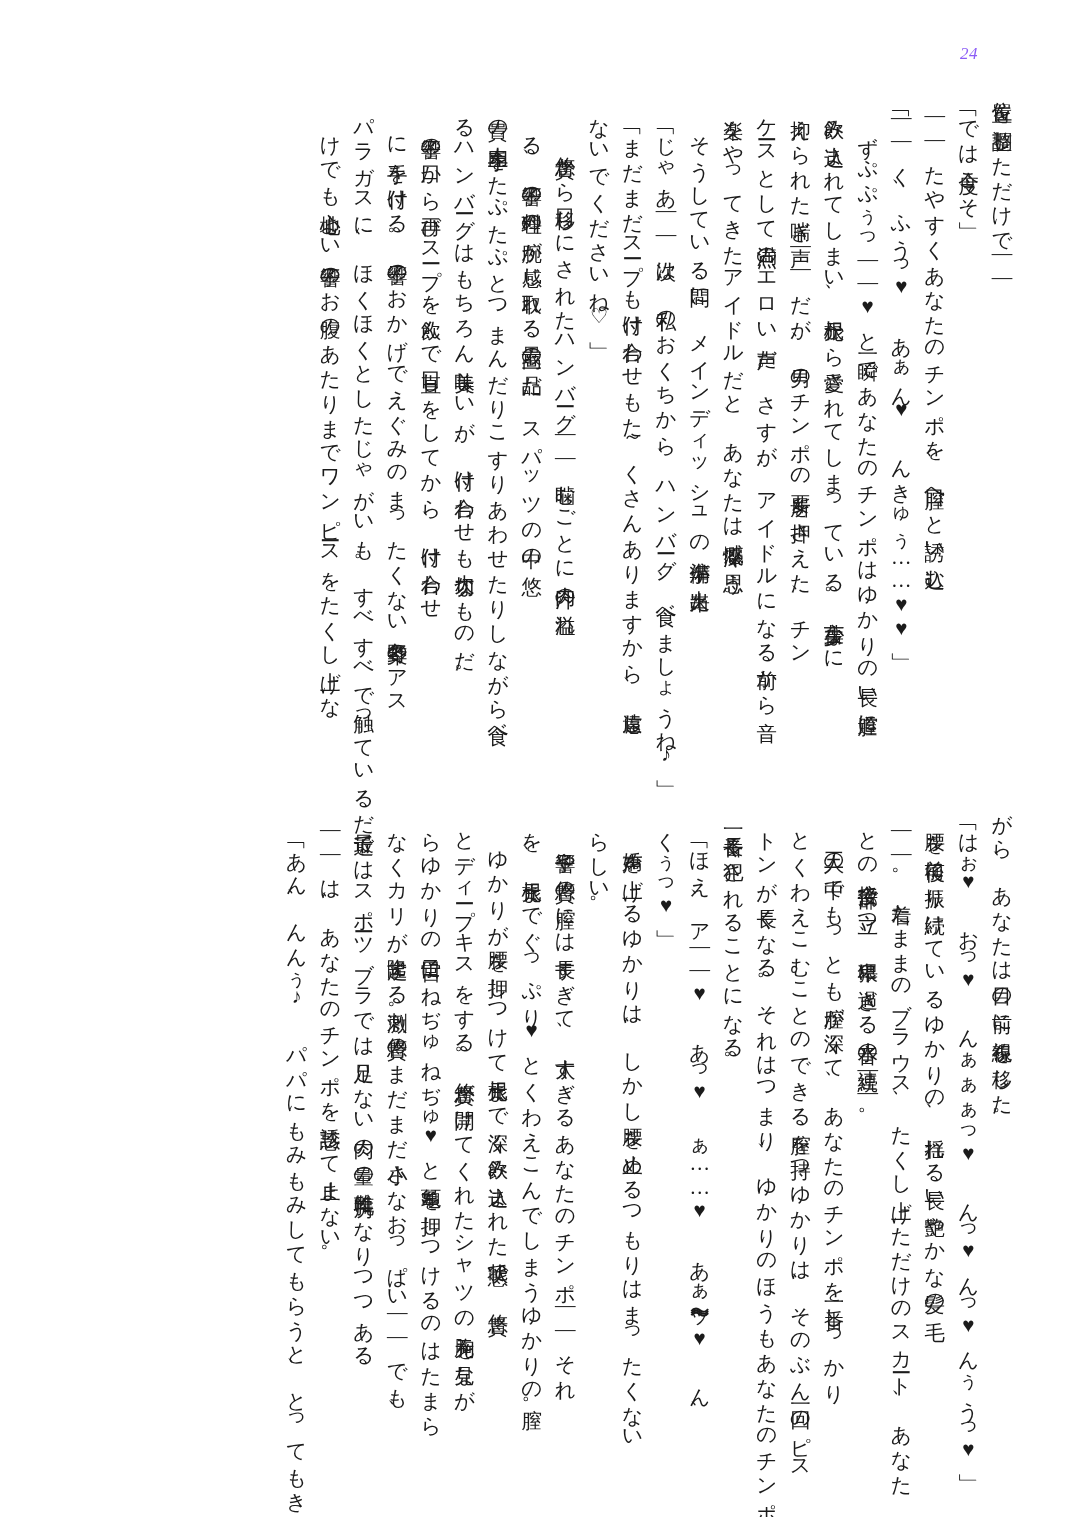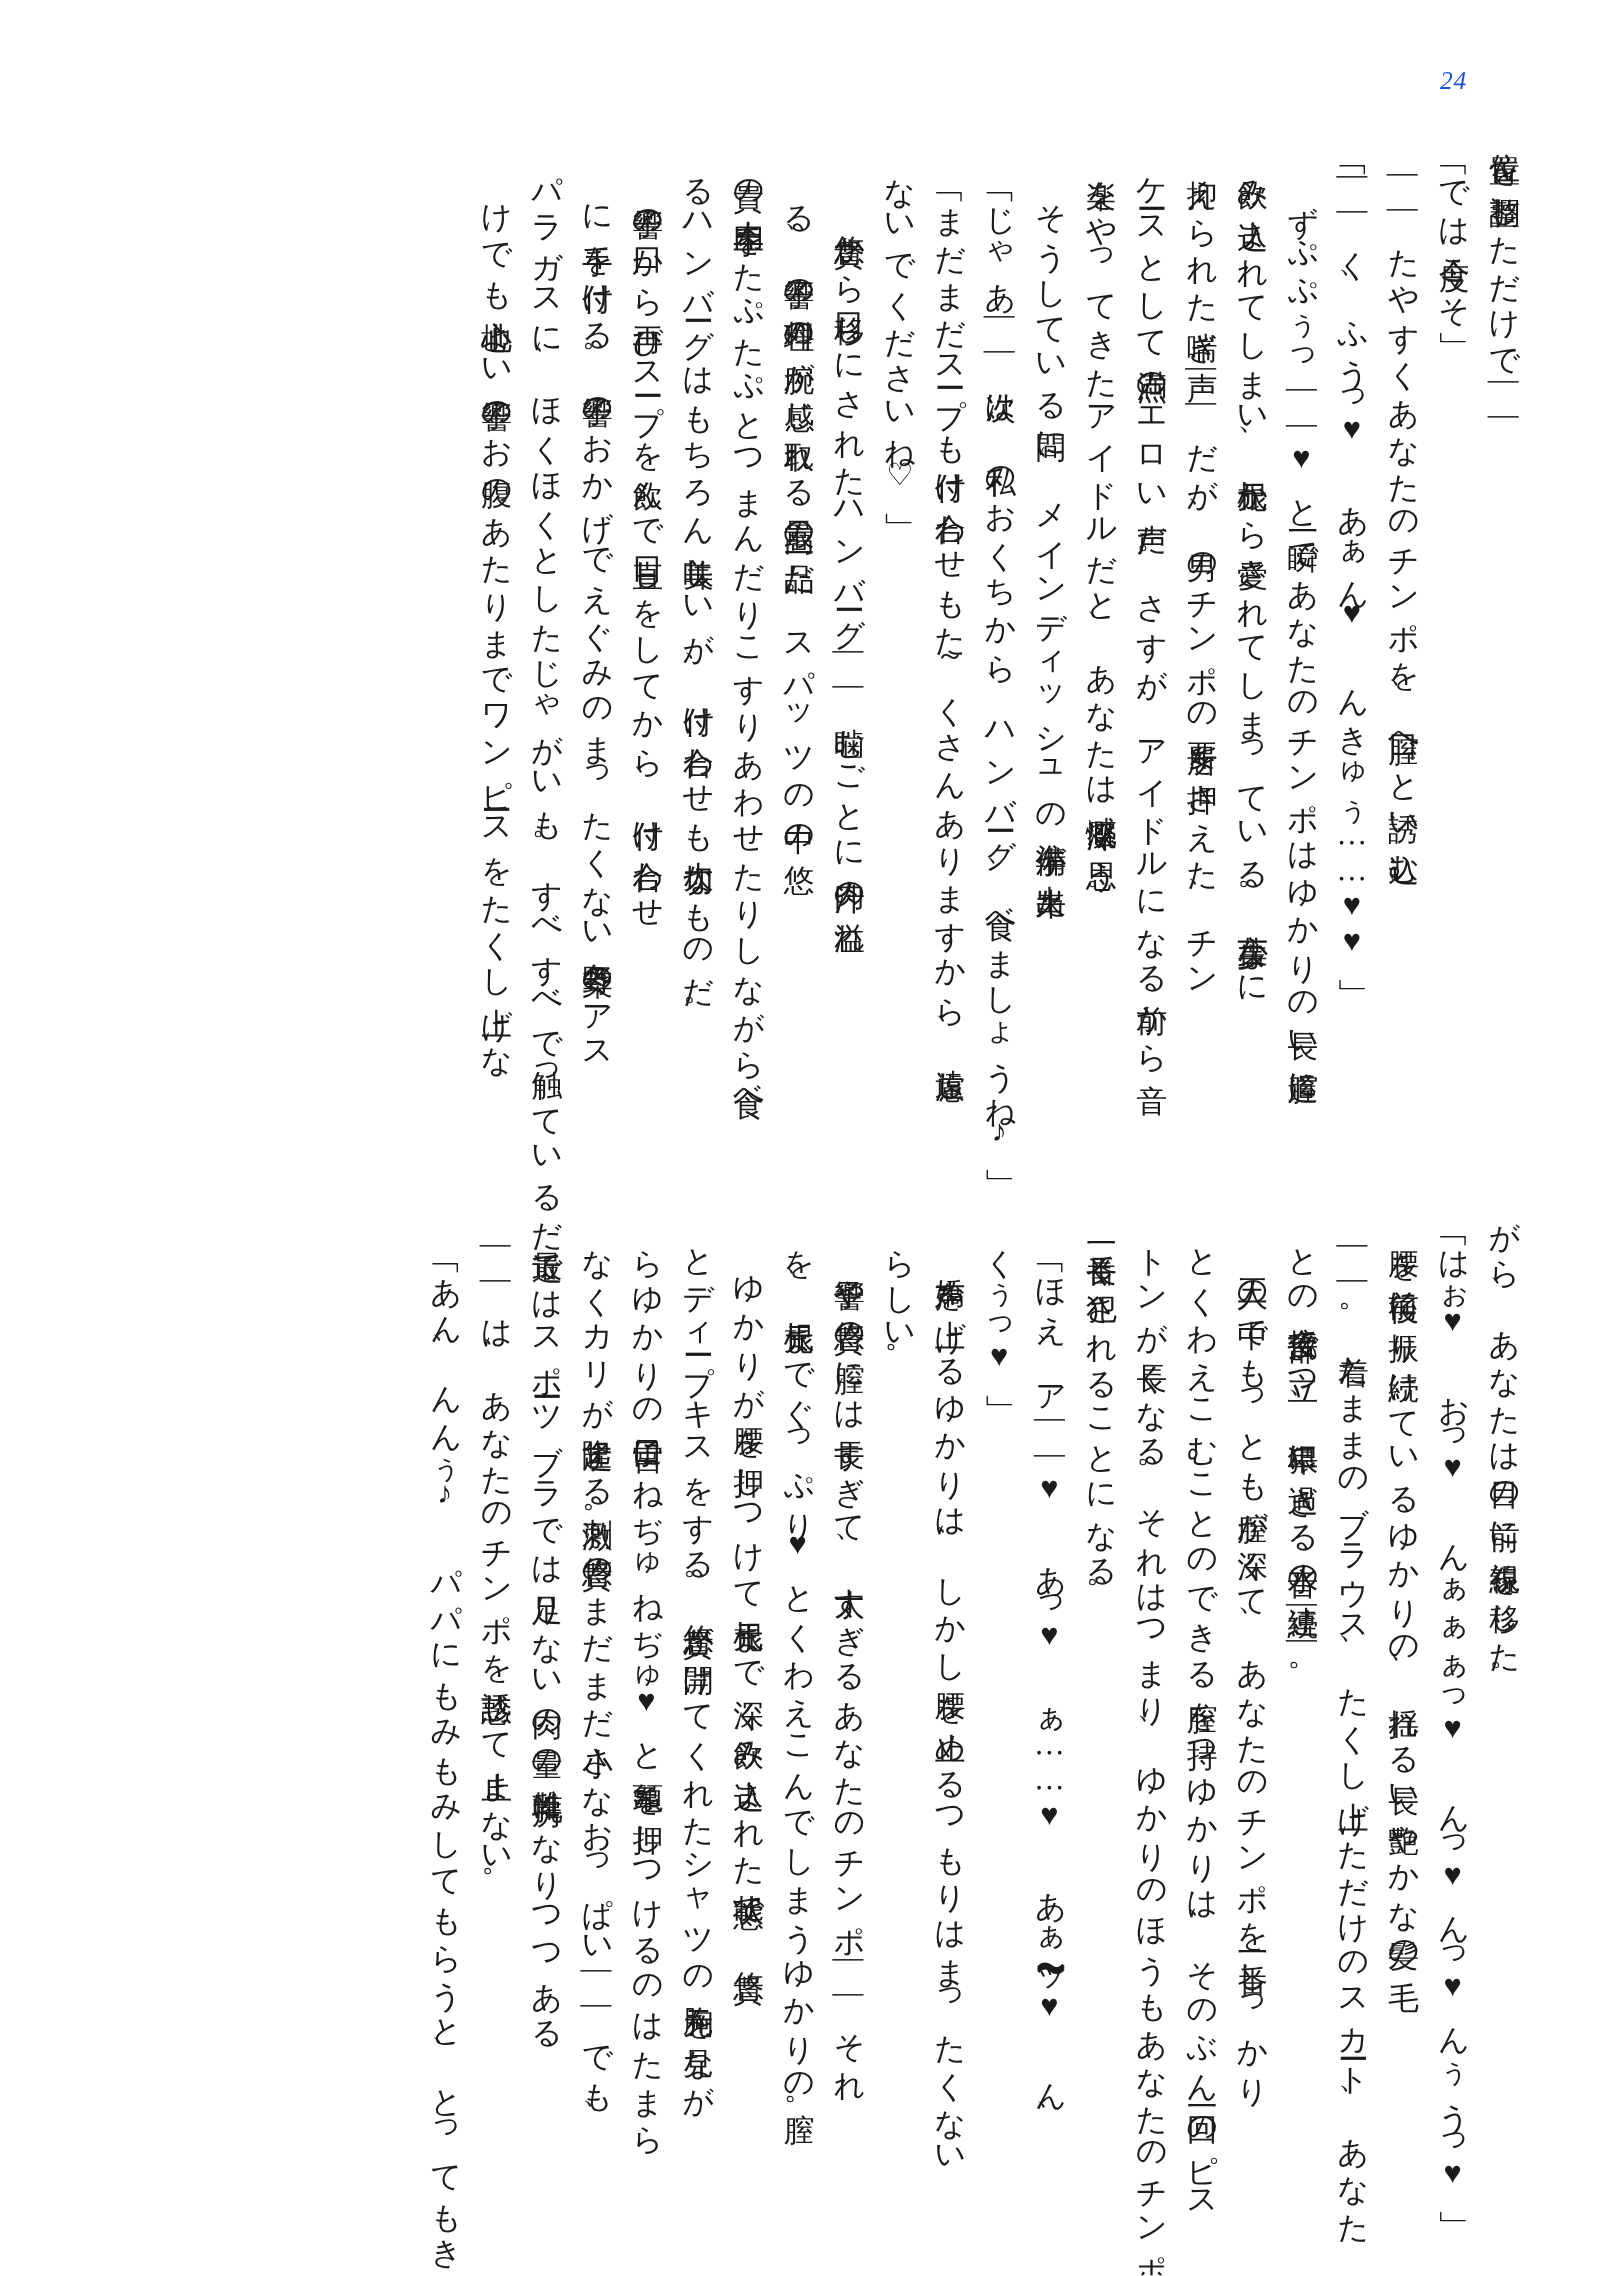--- a/index.html
+++ b/index.html
@@ -24,21 +24,21 @@
   }
 
   
   #folio {
     position: absolute;
     top: 44px;
     right: 96px;
     font-family: "Liberation Serif", "DejaVu Serif", serif;
     font-size: 17px;
     letter-spacing: 0.5px;
-    color: #1d4ed8;
+    color: #8b5cf6;
     font-style: italic;
   }
 
   
   .block {
     position: absolute;
     display: flex;
     flex-direction: row-reverse;     
     align-items: flex-start;
     justify-content: flex-start;

